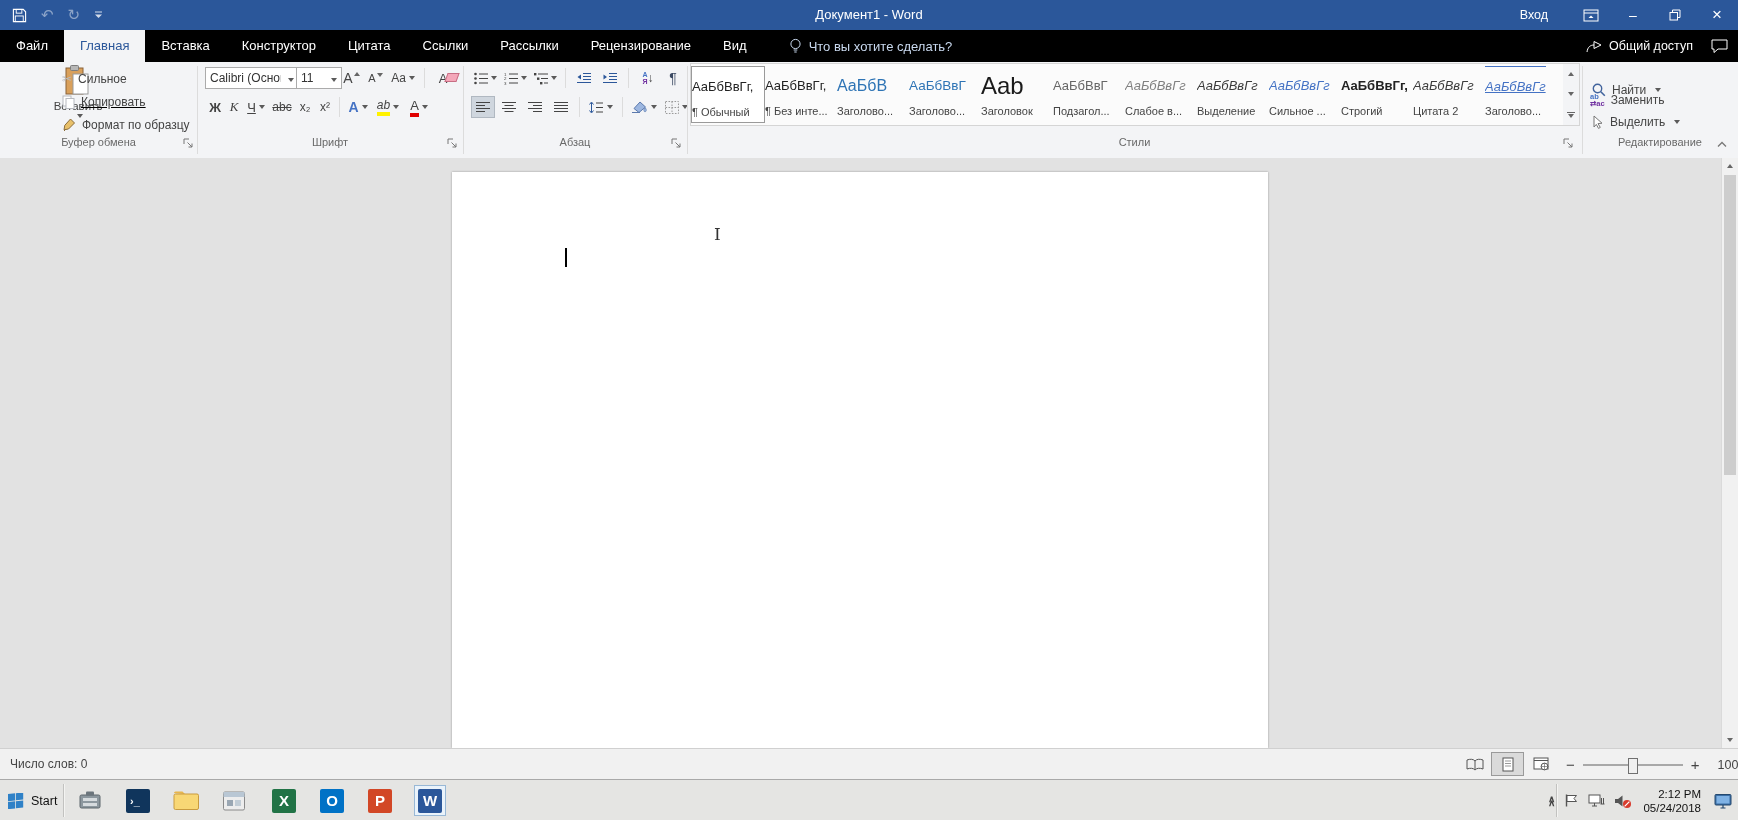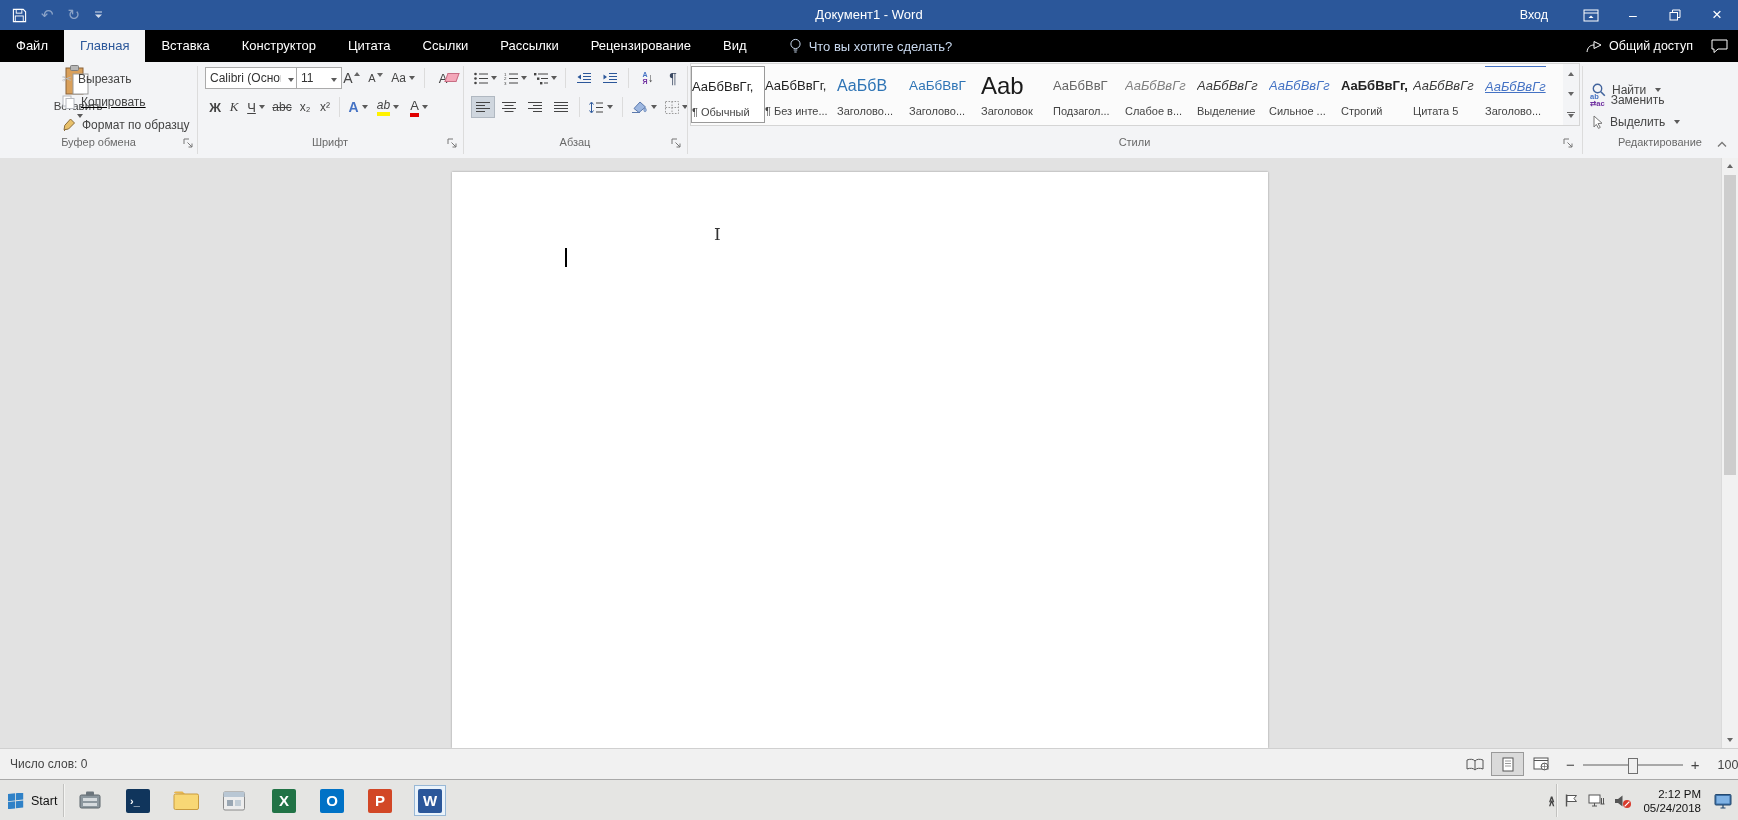--- a/index.html
+++ b/index.html
@@ -178,21 +178,21 @@
               <rect x="5.5" y="0.5" width="8" height="5" rx="1" fill="#B7B7B7" stroke="#7d7d7d"></rect>
               <rect x="8" y="9" width="15" height="20" fill="#fff" stroke="#9a9a9a"></rect>
             </svg>
         </span>
         <span style="margin-top:3px;">Вставить</span>
         <span class="caret" style="margin-top:2px;"></span>
       </div>
       <div class="row" style="left:62px;top:6px;">
         <div class="smallrow disabled">
           <span style="color:#B7BAC0;">✂</span>
-          <span>Вырезать</span>
+          <span>Сильное</span>
         </div>
       </div>
       <div class="row" style="left:62px;top:29px;text-decoration:underline;">
         <div class="smallrow disabled">
           <span>
             <svg width="13" height="14" viewBox="0 0 13 14">
                 <rect x="1" y="1" width="8" height="10" fill="#fff" stroke="#B7BAC0"></rect>
                 <rect x="4" y="3.5" width="8" height="10" fill="#fff" stroke="#B7BAC0"></rect>
               </svg>
           </span>
@@ -439,21 +439,21 @@
         <div class="stitem st9">
             <span class="prev">АаБбВвГг</span>
             <span class="lbl">Сильное ...</span>
           </div>
         <div class="stitem st10">
             <span class="prev">АаБбВвГг,</span>
             <span class="lbl">Строгий</span>
           </div>
         <div class="stitem st11">
             <span class="prev">АаБбВвГг</span>
-            <span class="lbl">Цитата 5</span>
+            <span class="lbl">Цитата 2</span>
           </div>
         <div class="stitem st12">
             <span class="prev">АаБбВвГг</span>
             <span class="lbl">Заголово...</span>
           </div>
       </div>
       <div class="gscroll">
         <div>
             <span class="tri-up"></span>
           </div>

